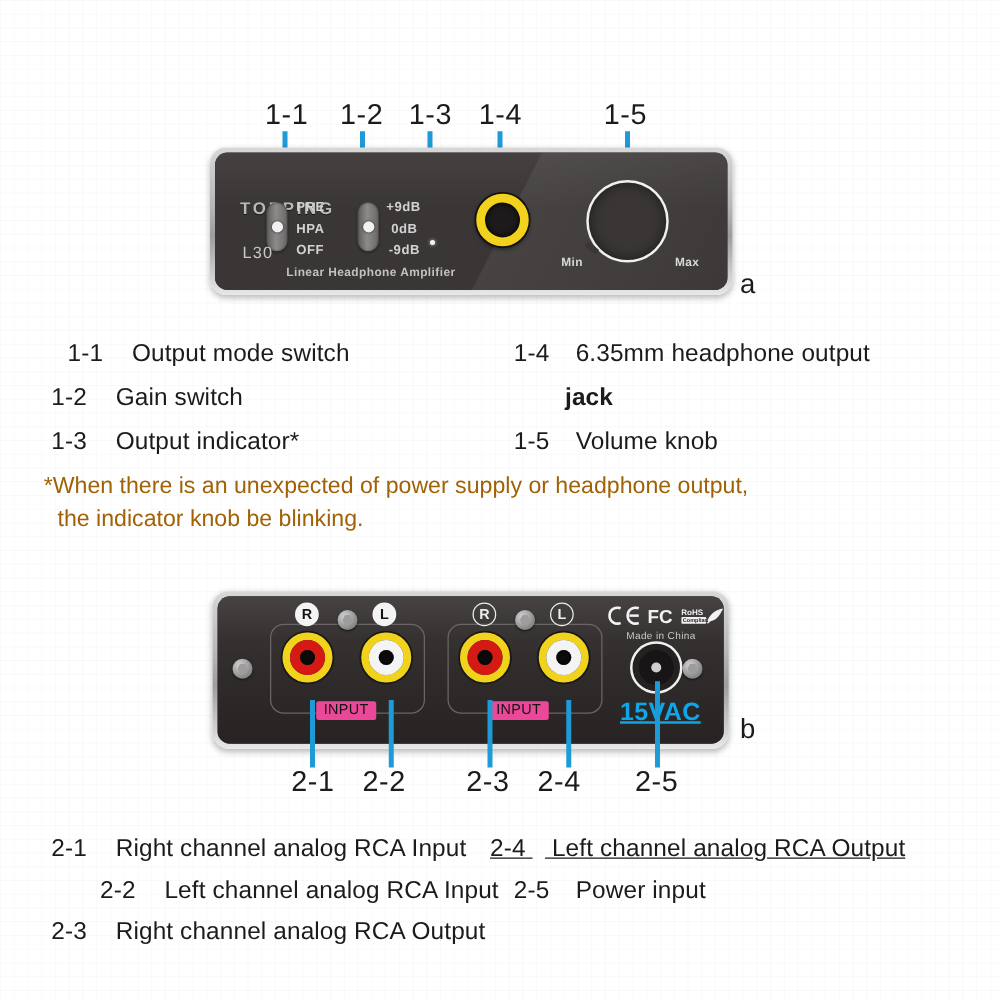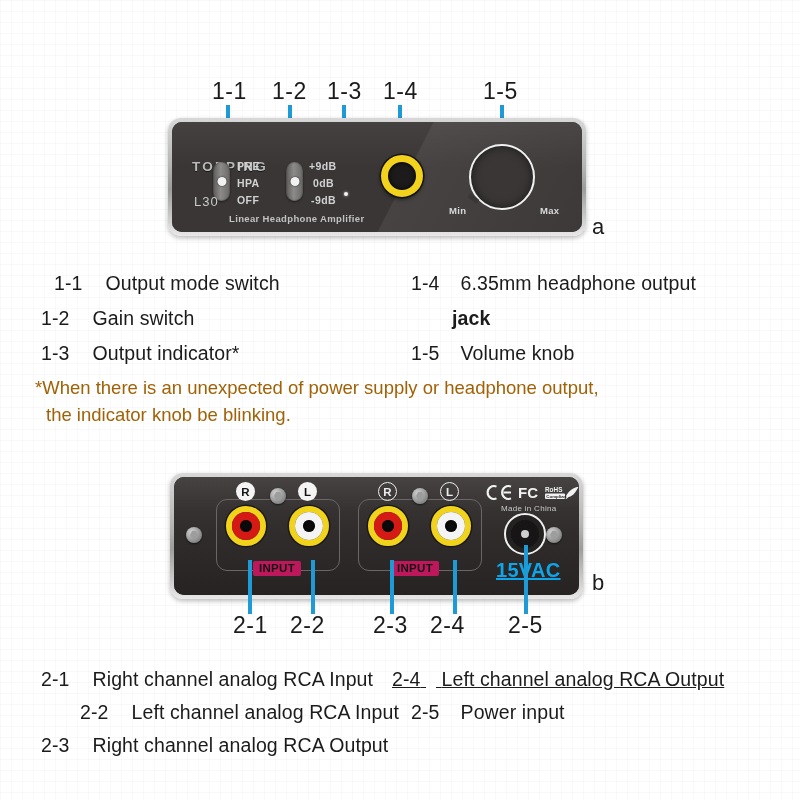--- a/index.html
+++ b/index.html
@@ -201,24 +201,24 @@
     box-shadow:0 1px 2px rgba(0,0,0,.6);
   }
   .screw:after{
     content:"";
     width:8px;height:8px;
     background:#9d9d9d;
     clip-path:polygon(25% 0,75% 0,100% 50%,75% 100%,25% 100%,0 50%);
   }
   .io-tag{
     position:absolute;
-    background:#be185d;
+    background:#ec4899;
     color:#151313;
     font-size:11.5px;
-    font-weight:700;
+    font-weight:400;
     letter-spacing:.3px;
     padding:1.5px 6px 2px 6px;
     border-radius:2px;
     line-height:1;
   }
   .dc-jack{
     position:absolute;
     width:42px;height:42px;border-radius:50%;
     background:radial-gradient(circle at 50% 50%, #171515 0 52%, #242121 52% 72%, #1a1818 72% 100%);
     border:2.5px solid #f0f0f0;

